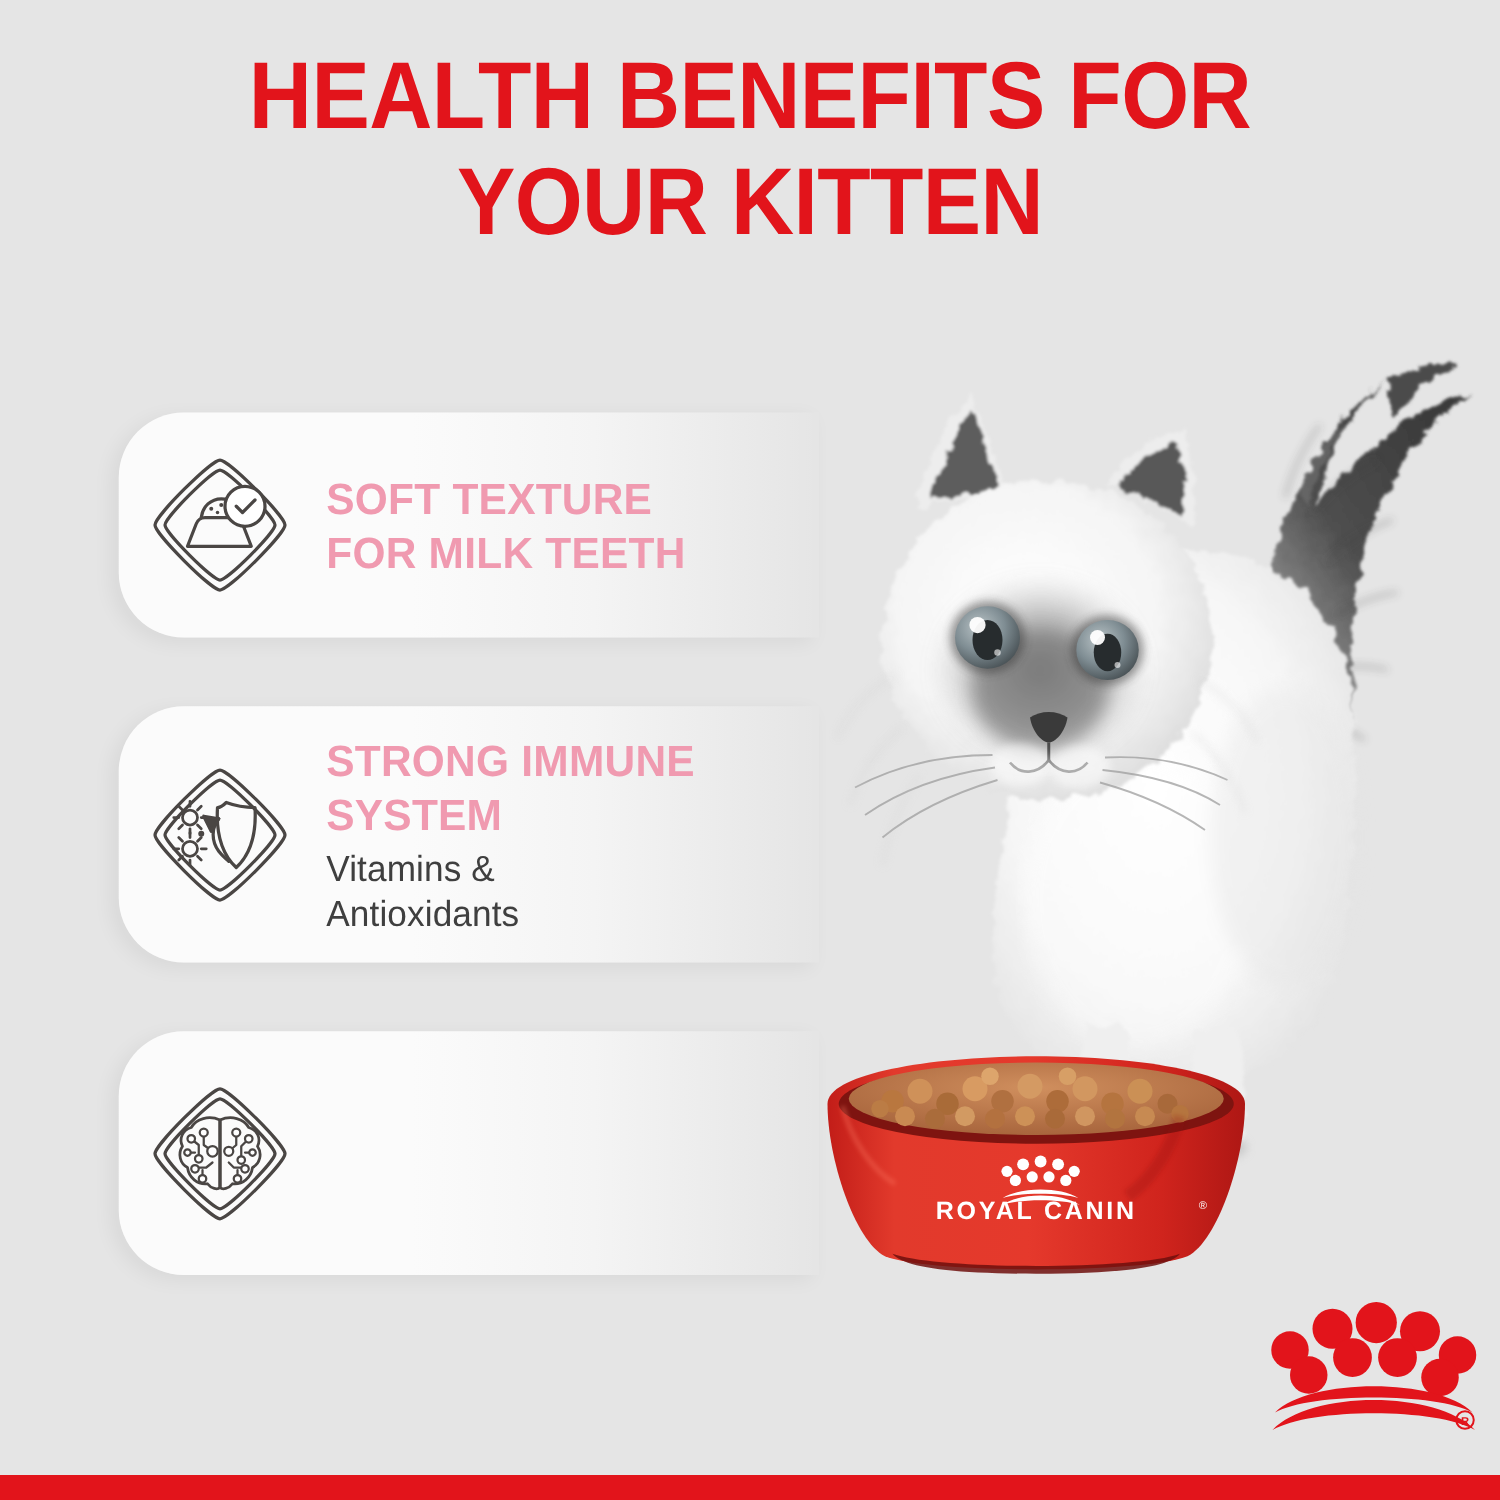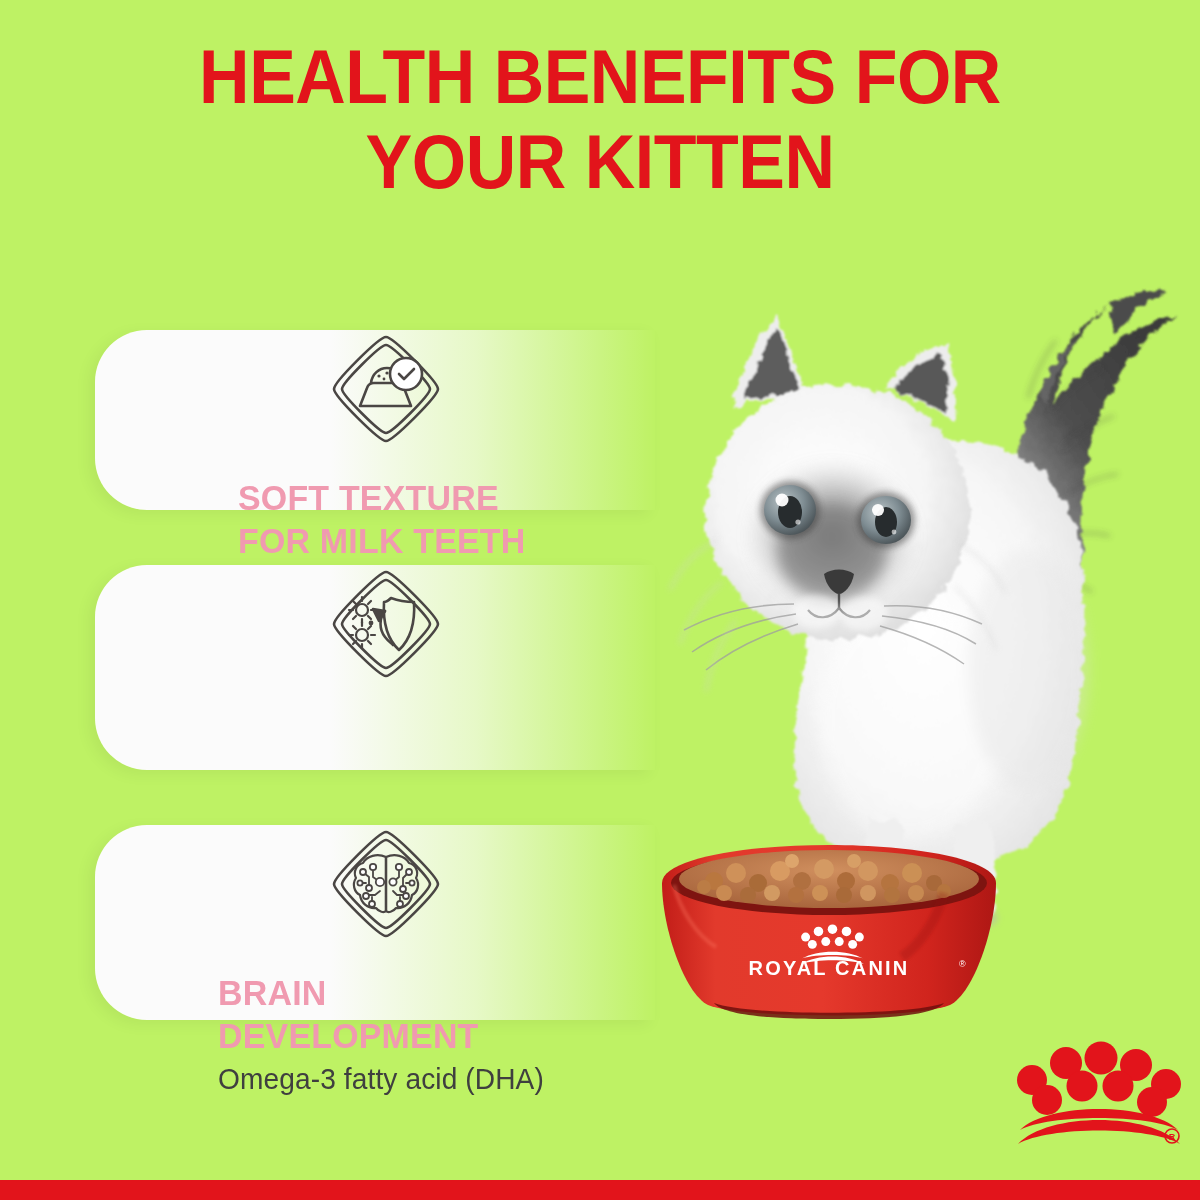--- a/index.html
+++ b/index.html
@@ -12,21 +12,21 @@
     height: 1200px;
     position: relative;
     overflow: hidden;
     font-family: "Liberation Sans", sans-serif;
     -webkit-font-smoothing: antialiased;
   }
 
   .stage {
     position: absolute;
     inset: 0;
-    background: #bef264;
+    background: #e5e5e5;
   }
 
   
   .title-block {
     position: absolute;
     top: 34px;
     left: 0;
     width: 1200px;
     text-align: center;
     z-index: 6;
@@ -81,21 +81,20 @@
   .card.c2 { top: 565px; height: 205px; }
   .card.c3 { top: 825px; height: 195px; }
 
   .card-inner {
     position: absolute;
     inset: 0;
     display: flex;
     align-items: center;
     gap: 26px;
     padding-left: 22px;
-    flex-direction: column;
   }
 
   .benefit-icon {
     flex: 0 0 auto;
     width: 118px;
     height: 118px;
   }
   .benefit-icon svg { display: block; width: 100%; height: 100%; }
 
   .benefit-text {
@@ -406,20 +405,26 @@
             <circle cx="35" cy="45" r="6"></circle>
             <path d="M35 36 L35 32 M35 54 L35 58 M26 45 L22 45 M44 45 L48 45
                      M29 39 L26 36 M41 51 L44 54 M29 51 L26 54 M41 39 L44 36"></path>
             <circle cx="35" cy="70" r="6"></circle>
             <path d="M35 61 L35 57 M35 79 L35 83 M26 70 L22 70 M44 70 L48 70
                      M29 64 L26 61 M41 76 L44 79 M29 76 L26 79 M41 64 L44 61"></path>
           </g>
           <circle cx="44" cy="58" r="2.4" fill="#4a4644" stroke="none"></circle>
         </svg>
       </div>
+      <div class="benefit-text">
+        <div class="benefit-title">STRONG IMMUNE
+SYSTEM</div>
+        <div class="benefit-sub">Vitamins &amp;
+Antioxidants</div>
+      </div>
     </div>
   </div>
 
   <div class="card c3">
     <div class="card-inner">
       <div class="benefit-icon">
         <svg viewBox="0 0 118 118" xmlns="http://www.w3.org/2000/svg" fill="none" stroke="#4a4644" stroke-width="2.6" stroke-linecap="round" stroke-linejoin="round">
           <path d="M59 7 C66 7 111 52 111 59 C111 66 66 111 59 111 C52 111 7 66 7 59 C7 52 52 7 59 7 Z"></path>
           <path d="M59 15 C65 15 103 53 103 59 C103 65 65 103 59 103 C53 103 15 65 15 59 C15 53 53 15 59 15 Z"></path>
 
@@ -457,25 +462,20 @@
             <circle cx="72" cy="42" r="3.2"></circle>
             <circle cx="82" cy="47" r="3"></circle>
             <circle cx="76" cy="64" r="3"></circle>
             <circle cx="66" cy="57" r="3.6"></circle>
             <circle cx="79" cy="71" r="3"></circle>
             <circle cx="73" cy="79" r="3"></circle>
             <circle cx="85" cy="58" r="2.6"></circle>
           </g>
         </svg>
       </div>
-      <div class="benefit-text">
-        <div class="benefit-title">BRAIN
-DEVELOPMENT</div>
-        <div class="benefit-sub">Omega-3 fatty acid (DHA)</div>
-      </div>
     </div>
   </div>
 
   <div class="brand-logo">
     <svg viewBox="0 0 170 120" xmlns="http://www.w3.org/2000/svg" fill="#e2141b">
       <circle cx="18" cy="42" r="15"></circle>
       <circle cx="52" cy="25" r="16"></circle>
       <circle cx="87" cy="20" r="16.5"></circle>
       <circle cx="122" cy="27" r="16"></circle>
       <circle cx="152" cy="46" r="15"></circle>

